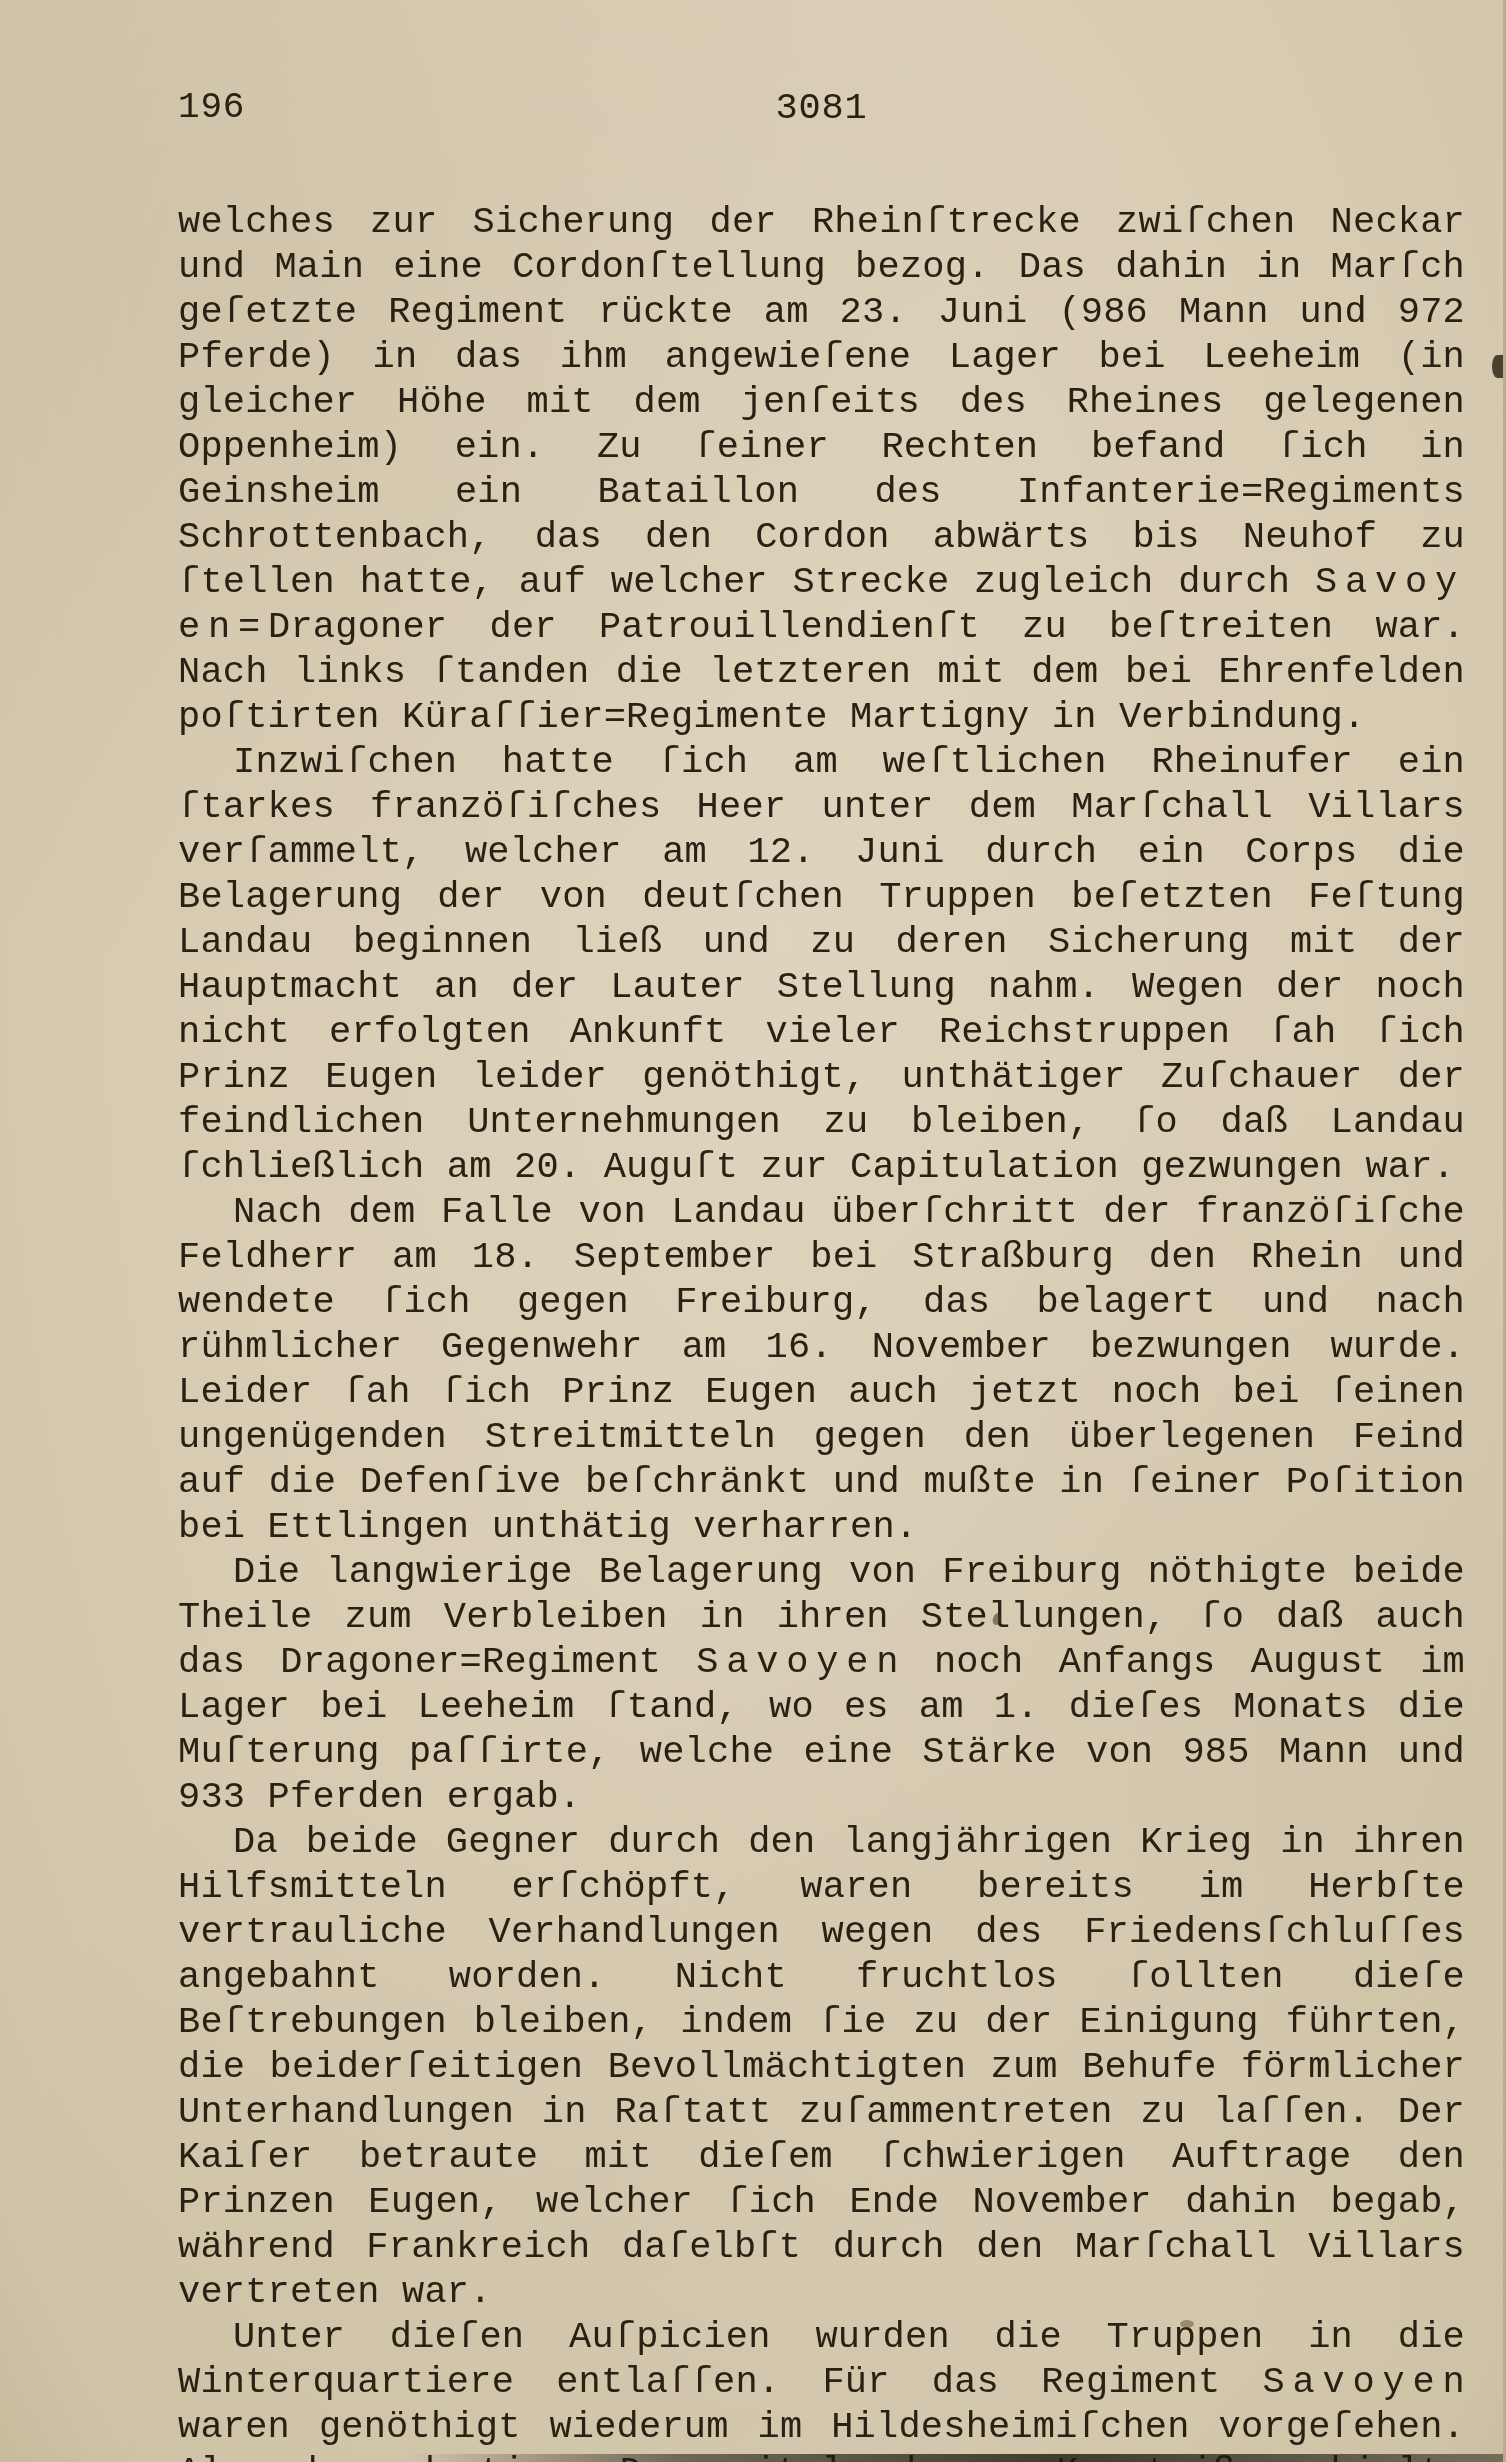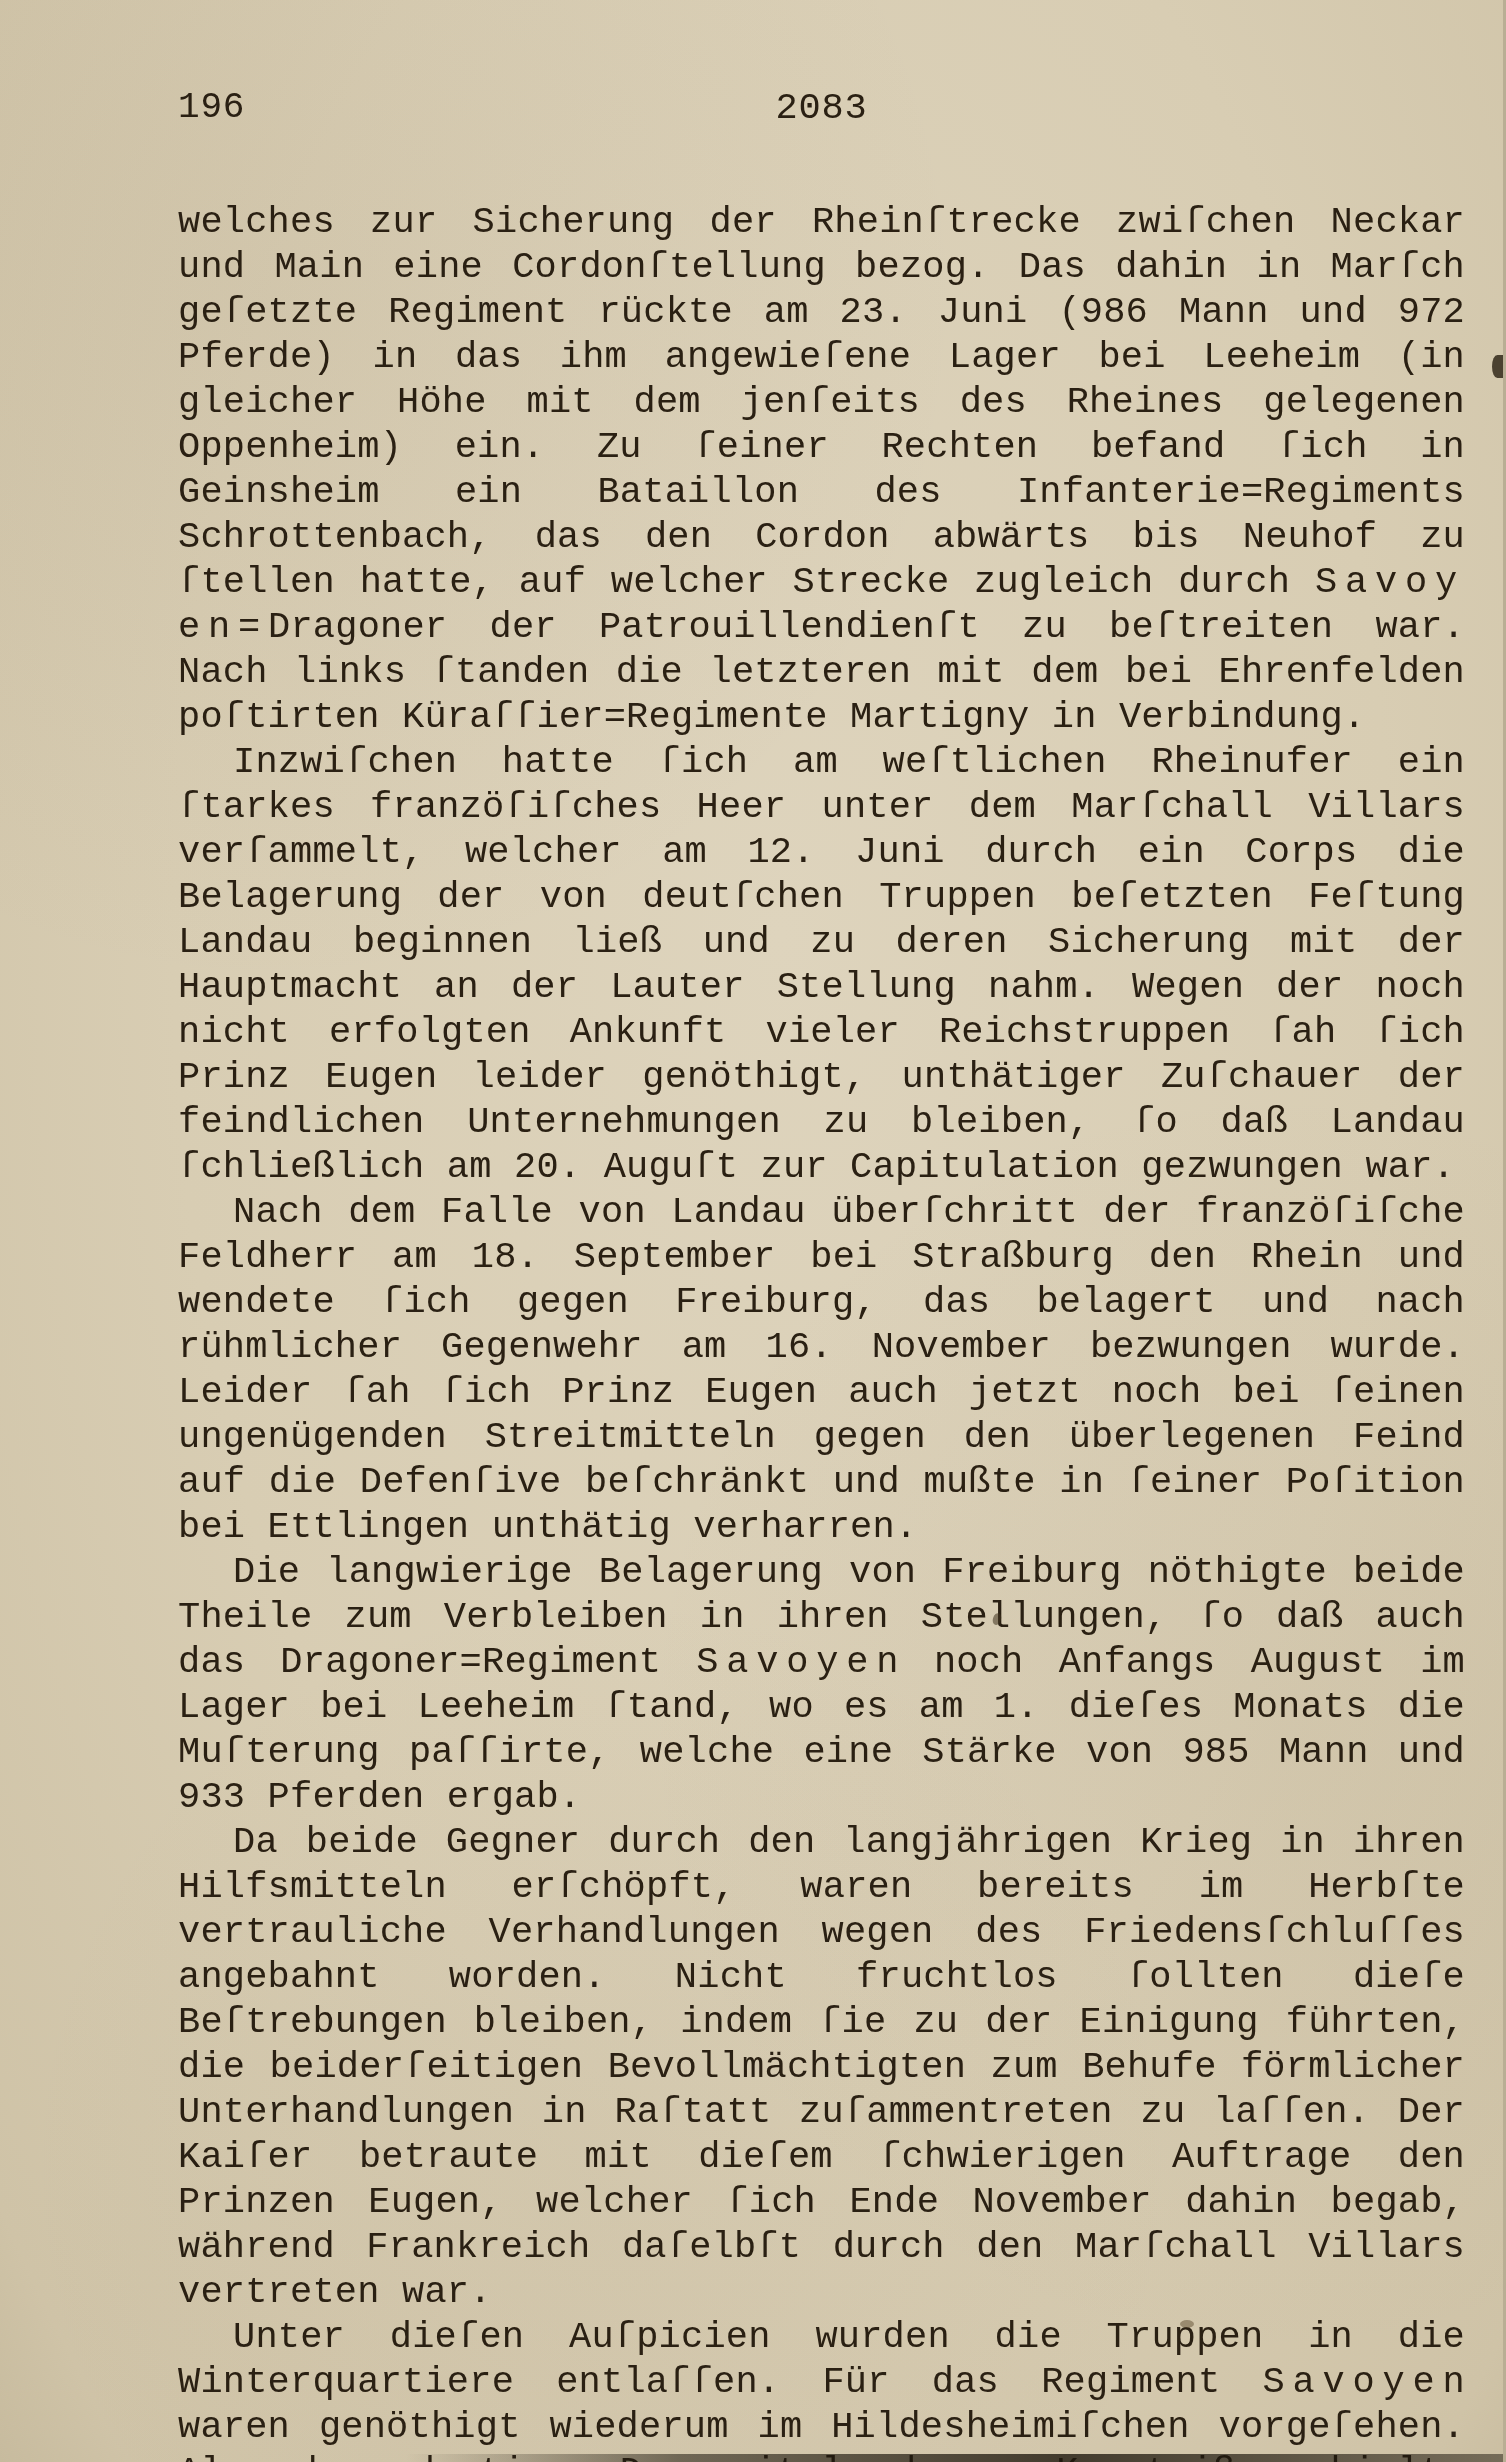--- a/index.html
+++ b/index.html
@@ -110,21 +110,21 @@
     border-radius: 3.9px 0 0 0;
   }
 </style>
 </head>
 <body>
 
 <div class="page">
 
   <header class="page-header">
     <span class="page-number">196</span>
-    <span class="running-head">2083</span>
+    <span class="running-head">3081</span>
   </header>
 
   <main class="text-block">
     <p class="para">welches zur Sicherung der Rheinſtrecke zwiſchen Neckar und Main eine Cordonſtellung bezog. Das dahin in Marſch geſetzte Regiment rückte am 23. Juni (986 Mann und 972 Pferde) in das ihm angewieſene Lager bei Leeheim (in gleicher Höhe mit dem jenſeits des Rheines gelegenen Oppenheim) ein. Zu ſeiner Rechten befand ſich in Geinsheim ein Bataillon des Infanterie=Regiments Schrottenbach, das den Cordon abwärts bis Neuhof zu ſtellen hatte, auf welcher Strecke zugleich durch S a v o y e n = Dragoner der Patrouillendienſt zu beſtreiten war. Nach links ſtanden die letzteren mit dem bei Ehrenfelden poſtirten Küraſſier=Regimente Martigny in Verbindung.</p>
     <p class="para indent">Inzwiſchen hatte ſich am weſtlichen Rheinufer ein ſtarkes franzöſiſches Heer unter dem Marſchall Villars verſammelt, welcher am 12. Juni durch ein Corps die Belagerung der von deutſchen Truppen beſetzten Feſtung Landau beginnen ließ und zu deren Sicherung mit der Hauptmacht an der Lauter Stellung nahm. Wegen der noch nicht erfolgten Ankunft vieler Reichstruppen ſah ſich Prinz Eugen leider genöthigt, unthätiger Zuſchauer der feindlichen Unternehmungen zu bleiben, ſo daß Landau ſchließlich am 20. Auguſt zur Capitulation gezwungen war.</p>
     <p class="para indent">Nach dem Falle von Landau überſchritt der franzöſiſche Feldherr am 18. September bei Straßburg den Rhein und wendete ſich gegen Freiburg, das belagert und nach rühmlicher Gegenwehr am 16. November bezwungen wurde. Leider ſah ſich Prinz Eugen auch jetzt noch bei ſeinen ungenügenden Streitmitteln gegen den überlegenen Feind auf die Defenſive beſchränkt und mußte in ſeiner Poſition bei Ettlingen unthätig verharren.</p>
     <p class="para indent">Die langwierige Belagerung von Freiburg nöthigte beide Theile zum Verbleiben in ihren Stellungen, ſo daß auch das Dragoner=Regiment S a v o y e n noch Anfangs August im Lager bei Leeheim ſtand, wo es am 1. dieſes Monats die Muſterung paſſirte, welche eine Stärke von 985 Mann und 933 Pferden ergab.</p>
     <p class="para indent">Da beide Gegner durch den langjährigen Krieg in ihren Hilfsmitteln erſchöpft, waren bereits im Herbſte vertrauliche Verhandlungen wegen des Friedensſchluſſes angebahnt worden. Nicht fruchtlos ſollten dieſe Beſtrebungen bleiben, indem ſie zu der Einigung führten, die beiderſeitigen Bevollmächtigten zum Behufe förmlicher Unterhandlungen in Raſtatt zuſammentreten zu laſſen. Der Kaiſer betraute mit dieſem ſchwierigen Auftrage den Prinzen Eugen, welcher ſich Ende November dahin begab, während Frankreich daſelbſt durch den Marſchall Villars vertreten war.</p>
     <p class="para indent">Unter dieſen Auſpicien wurden die Truppen in die Winterquartiere entlaſſen. Für das Regiment S a v o y e n waren genöthigt wiederum im Hildesheimiſchen vorgeſehen. Als das dortige Domcapitel davon Kenntniß erhielt, entſendete es den Domherrn Freiherrn von Twickel an den</p>
   </main>

